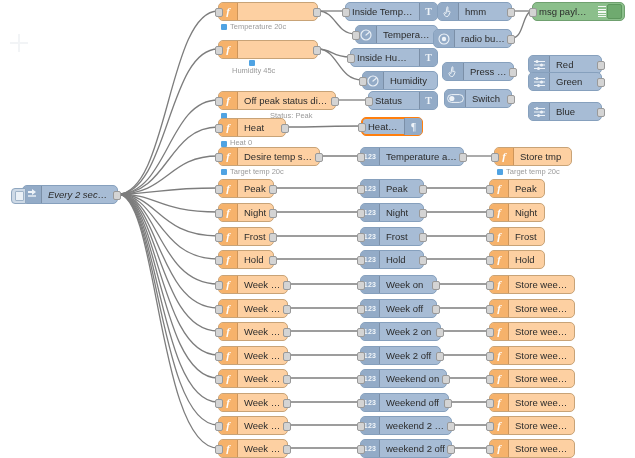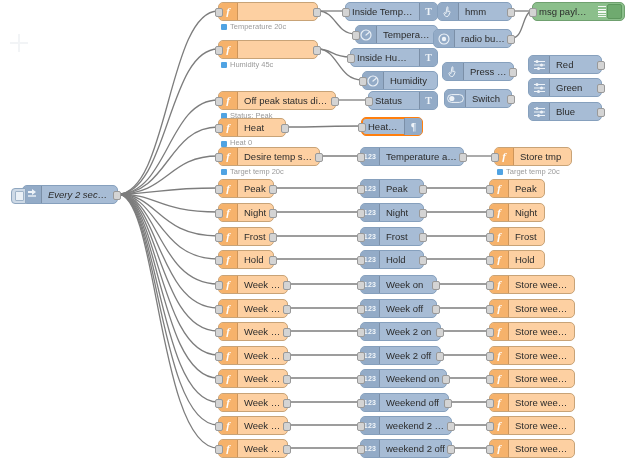--- a/index.html
+++ b/index.html
@@ -186,32 +186,32 @@
     <span class="dot"></span>
     <span>Temperature 20c</span>
   </div>
 
   <div class="node fn" style="left:218px;top:40px;width:100px;">
     <div class="ntab">f</div>
     <div class="nlabel"></div>
     <span class="port in"></span>
     <span class="port out"></span>
   </div>
-  <div class="status" style="left:221px;top:60px;">
+  <div class="status" style="left:232px;top:60px;flex-direction:column;">
     <span class="dot"></span>
     <span>Humidity 45c</span>
   </div>
 
   <div class="node fn" style="left:218px;top:91px;width:118px;">
     <div class="ntab">f</div>
     <div class="nlabel">Off peak status display</div>
     <span class="port in"></span>
     <span class="port out"></span>
   </div>
-  <div class="status" style="left:221px;top:111px;">
+  <div class="status" style="left:221px;top:111px;gap:40px;">
     <span class="dot"></span>
     <span>Status: Peak</span>
   </div>
 
   <div class="node fn" style="left:218px;top:118px;width:68px;">
     <div class="ntab">f</div>
     <div class="nlabel">Heat</div>
     <span class="port in"></span>
     <span class="port out"></span>
   </div>
@@ -559,21 +559,21 @@
   <div class="node blue" style="left:444px;top:89px;width:68px;">
     <div class="iconleft">
       <svg class="ic" width="17" height="9" viewBox="0 0 17 9">
           <rect x=".6" y=".6" width="15.8" height="7.8" rx="3.9" fill="none" stroke="#eef3f8" stroke-width="1"></rect>
           <circle cx="4.8" cy="4.5" r="2.6" fill="#eef3f8"></circle>
         </svg>
     </div>
     <div class="nlabel">Switch</div>
     <span class="port out"></span>
   </div>
-  <div class="node blue" style="left:528px;top:78px;width:74px;">
+  <div class="node blue" style="left:528px;top:72px;width:74px;">
     <div class="iconleft">
       <svg class="ic" width="13" height="12" viewBox="0 0 13 12">
           <path d="M1 2.5h11M1 6h11M1 9.5h11" stroke="#eef3f8" stroke-width="1.1"></path>
           <circle cx="4" cy="2.5" r="1.5" fill="#eef3f8"></circle>
           <circle cx="8.5" cy="6" r="1.5" fill="#eef3f8"></circle>
           <circle cx="5.5" cy="9.5" r="1.5" fill="#eef3f8"></circle>
         </svg>
     </div>
     <div class="nlabel">Green</div>
     <span class="port out"></span>

